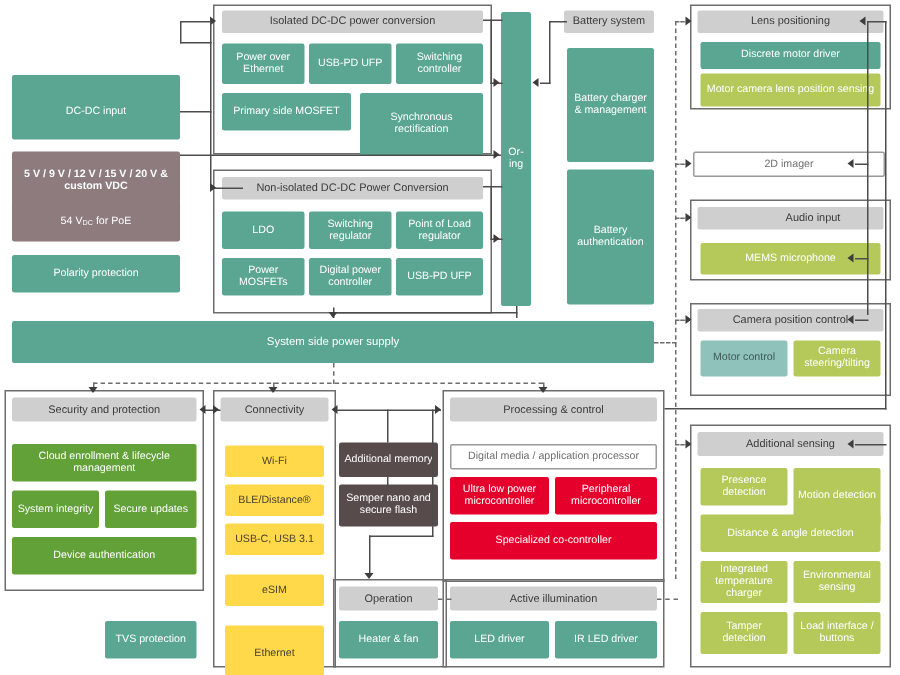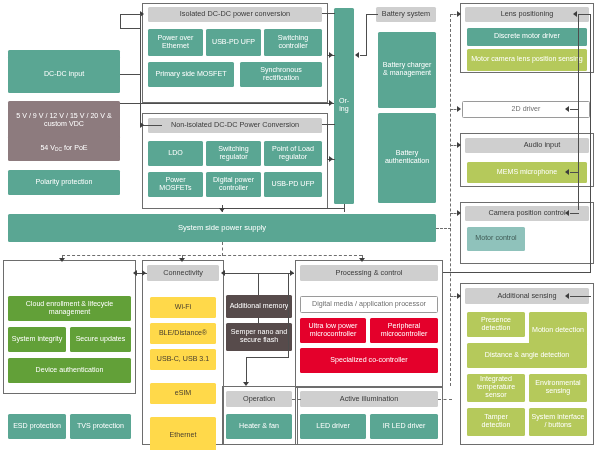--- a/index.html
+++ b/index.html
@@ -60,38 +60,38 @@
 </style>
 </head>
 <body>
 
 <div id="root">
 
   <div class="blk teal" style="left:8px;top:10px;width:112px;height:37px;margin-top:40px;">External AC-DC power supply</div>
 
   <div class="blk teal" style="left:8px;top:56px;width:112px;height:37px;">DC-DC input</div>
 
-  <div class="blk mauve" style="left:8px;top:101px;width:112px;height:40px;">5 V / 9 V / 12 V / 15 V / 20 V &amp; custom VDC</div>
+  <div class="blk mauve" style="left:8px;top:101px;width:112px;height:40px;font-weight:bold;">5 V / 9 V / 12 V / 15 V / 20 V &amp; custom VDC</div>
 
   <div class="blk mauve" style="left:8px;top:136px;width:112px;height:25px;">
     <span><span>54 V</span><sub>DC</sub><span> for PoE</span></span>
   </div>
 
   <div class="blk teal" style="left:8px;top:170px;width:112px;height:25px;">Polarity protection</div>
 
   <div class="grp" style="left:142px;top:3px;width:186px;height:100px;"></div>
 
   <div class="blk grey" style="left:148px;top:7px;width:174px;height:15px;">Isolated DC-DC power conversion</div>
 
   <div class="blk teal" style="left:148px;top:29px;width:55px;height:27px;">Power over Ethernet</div>
   <div class="blk teal" style="left:206px;top:29px;width:55px;height:27px;">USB-PD UFP</div>
   <div class="blk teal" style="left:264px;top:29px;width:58px;height:27px;">Switching controller</div>
 
   <div class="blk teal" style="left:148px;top:62px;width:86px;height:25px;">Primary side MOSFET</div>
-  <div class="blk teal" style="left:240px;top:62px;width:82px;height:25px;">Synchronous rectification</div>
+  <div class="blk teal" style="left:240px;top:62px;width:82px;height:42px;">Synchronous rectification</div>
 
   <div class="grp" style="left:142px;top:113px;width:186px;height:96px;"></div>
 
   <div class="blk grey" style="left:148px;top:118px;width:174px;height:15px;">Non-isolated DC-DC Power Conversion</div>
 
   <div class="blk teal" style="left:148px;top:141px;width:55px;height:25px;">LDO</div>
   <div class="blk teal" style="left:206px;top:141px;width:55px;height:25px;">Switching regulator</div>
   <div class="blk teal" style="left:264px;top:141px;width:58px;height:25px;">Point of Load regulator</div>
 
   <div class="blk teal" style="left:148px;top:172px;width:55px;height:25px;">Power MOSFETs</div>
@@ -106,27 +106,27 @@
   <div class="blk grey" style="left:376px;top:7px;width:60px;height:15px;">Battery system</div>
 
   <div class="blk teal" style="left:378px;top:32px;width:58px;height:76px;">Battery charger &amp; management</div>
 
   <div class="blk teal" style="left:378px;top:113px;width:58px;height:90px;">Battery authentication</div>
 
   <div class="blk teal" style="left:8px;top:214px;width:428px;height:28px;font-size:7.6px;">System side power supply</div>
 
   <div class="grp" style="left:3px;top:260px;width:133px;height:134px;"></div>
 
+  <div class="blk grey" style="left:8px;top:265px;width:123px;height:16px;">Security and protection</div>
 
   <div class="blk green" style="left:8px;top:296px;width:123px;height:25px;">Cloud enrollment &amp; lifecycle management</div>
   <div class="blk green" style="left:8px;top:327px;width:58px;height:25px;">System integrity</div>
   <div class="blk green" style="left:70px;top:327px;width:61px;height:25px;">Secure updates</div>
   <div class="blk green" style="left:8px;top:358px;width:123px;height:25px;">Device authentication</div>
 
-  <div class="blk teal" style="left:8px;top:414px;width:58px;height:25px;">ESD protection</div>
   <div class="blk teal" style="left:70px;top:414px;width:61px;height:25px;">TVS protection</div>
 
   <div class="grp" style="left:142px;top:260px;width:82px;height:185px;"></div>
 
   <div class="blk grey" style="left:147px;top:265px;width:72px;height:16px;">Connectivity</div>
 
   <div class="blk yellow" style="left:150px;top:297px;width:66px;height:21px;">Wi-Fi</div>
   <div class="blk yellow" style="left:150px;top:323px;width:66px;height:21px;">BLE/Distance®</div>
   <div class="blk yellow" style="left:150px;top:349px;width:66px;height:21px;">USB-C, USB 3.1</div>
   <div class="blk yellow" style="left:150px;top:383px;width:66px;height:21px;">eSIM</div>
@@ -158,45 +158,46 @@
   <div class="blk teal" style="left:300px;top:414px;width:66px;height:25px;">LED driver</div>
   <div class="blk teal" style="left:370px;top:414px;width:68px;height:25px;">IR LED driver</div>
 
   <div class="grp" style="left:460px;top:3px;width:134px;height:70px;"></div>
 
   <div class="blk grey" style="left:465px;top:7px;width:124px;height:15px;">Lens positioning</div>
 
   <div class="blk teal" style="left:467px;top:28px;width:120px;height:18px;">Discrete motor driver</div>
   <div class="blk olive" style="left:467px;top:49px;width:120px;height:22px;">Motor  camera lens position sensing</div>
 
-  <div class="blk white" style="left:462px;top:101px;width:128px;height:17px;">2D driver</div>
+  <div class="blk white" style="left:462px;top:101px;width:128px;height:17px;">2D imager</div>
 
   <div class="grp" style="left:460px;top:133px;width:134px;height:54px;"></div>
 
   <div class="blk grey" style="left:465px;top:138px;width:124px;height:15px;padding-left:32px;">Audio input</div>
 
   <div class="blk olive" style="left:467px;top:162px;width:120px;height:21px;">MEMS microphone</div>
 
   <div class="grp" style="left:460px;top:202px;width:134px;height:62px;"></div>
 
   <div class="blk grey" style="left:465px;top:206px;width:124px;height:15px;">Camera position control</div>
 
   <div class="blk aqua" style="left:467px;top:227px;width:58px;height:24px;">Motor control</div>
+  <div class="blk olive" style="left:529px;top:227px;width:58px;height:24px;">Camera steering/tilting</div>
 
   <div class="grp" style="left:460px;top:283px;width:134px;height:162px;"></div>
 
   <div class="blk grey" style="left:465px;top:288px;width:124px;height:16px;">Additional sensing</div>
 
   <div class="blk olive" style="left:467px;top:312px;width:58px;height:25px;">Presence detection</div>
   <div class="blk olive" style="left:529px;top:312px;width:58px;height:38px;">Motion detection</div>
   <div class="blk olive" style="left:467px;top:343px;width:120px;height:25px;">Distance &amp; angle detection</div>
-  <div class="blk olive" style="left:467px;top:374px;width:58px;height:28px;">Integrated temperature sensor</div>
+  <div class="blk olive" style="left:467px;top:374px;width:58px;height:28px;">Integrated temperature charger</div>
   <div class="blk olive" style="left:529px;top:374px;width:58px;height:28px;">Environmental sensing</div>
   <div class="blk olive" style="left:467px;top:408px;width:58px;height:28px;">Tamper detection</div>
-  <div class="blk olive" style="left:529px;top:408px;width:58px;height:28px;">System interface / buttons</div>
+  <div class="blk olive" style="left:529px;top:408px;width:58px;height:28px;">Load interface / buttons</div>
 
   <div class="ln lh" style="left:120px;top:28px;width:21px;"></div>
   <div class="ln lv" style="left:120px;top:14px;width:0.9px;height:15px;"></div>
   <div class="ln lh" style="left:120px;top:14px;width:20px;"></div>
   <div class="arr arr-r" style="left:140px;top:11px;"></div>
 
   <div class="ln lh" style="left:120px;top:74px;width:21px;"></div>
   <div class="ln lv" style="left:140px;top:14px;width:0.9px;height:112px;"></div>
   <div class="ln lh" style="left:140px;top:125px;width:22px;"></div>
   <div class="arr arr-r" style="left:140px;top:122px;"></div>

